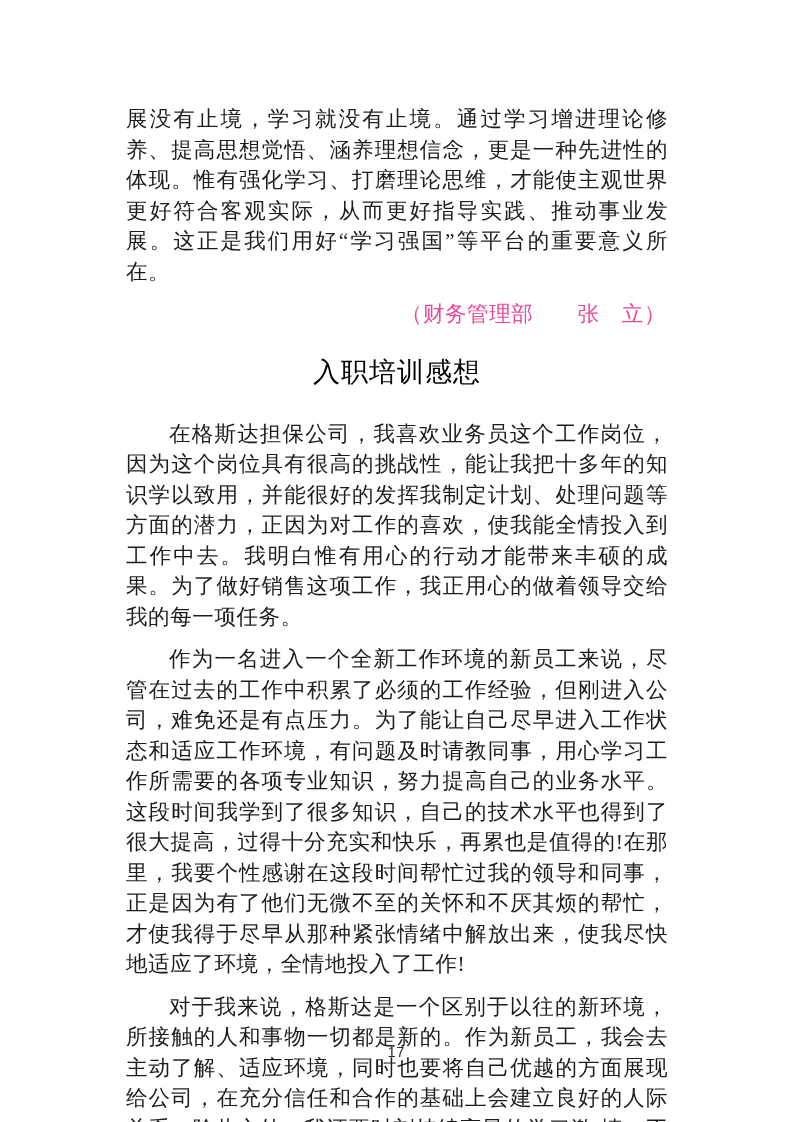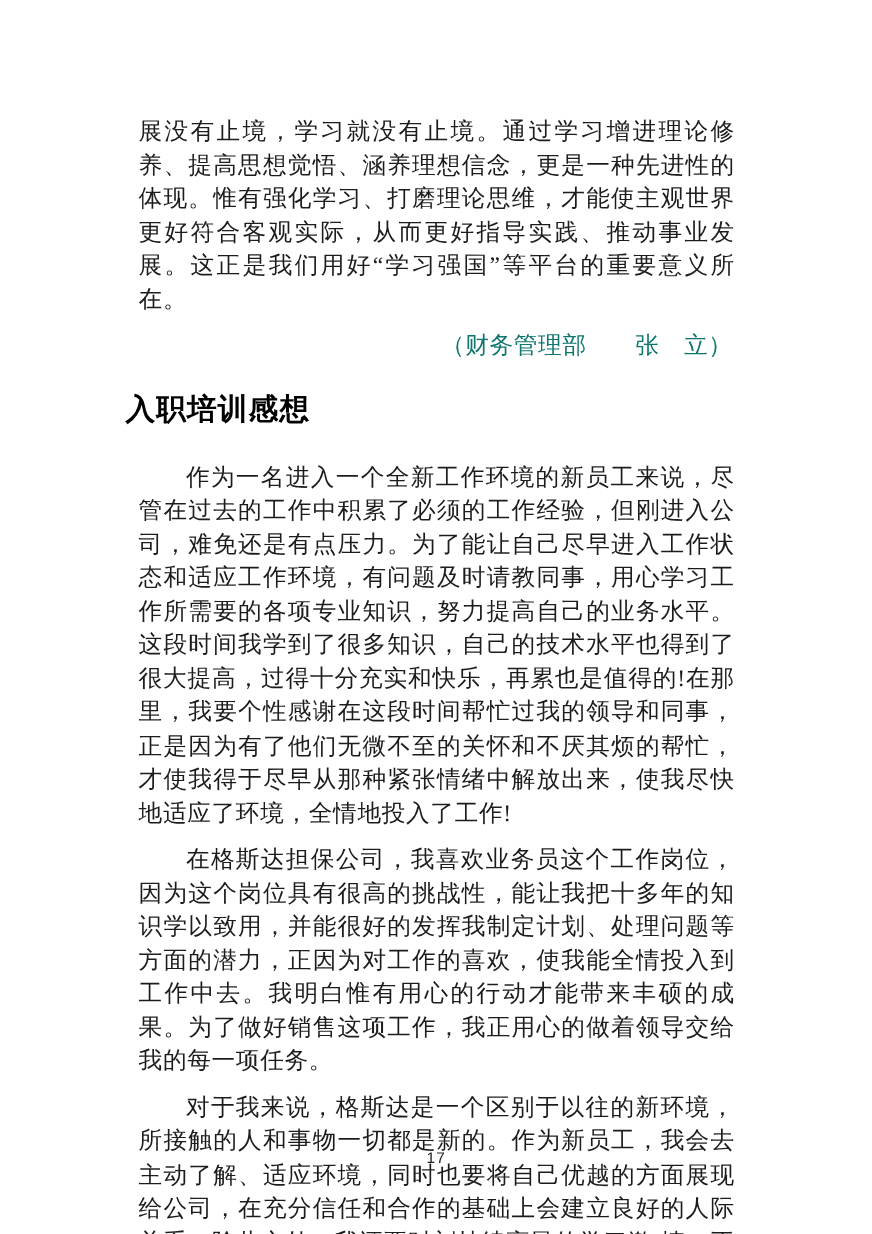--- a/index.html
+++ b/index.html
@@ -38,30 +38,30 @@
   .para {
     text-indent: 2em;
   }
   .attribution {
     margin: 0;
     padding-right: 14px;
     font-size: 21.5px;
     line-height: 30.5px;
     letter-spacing: 0.6px;
     text-align: right;
-    color: #0f766e;
+    color: #ec4899;
   }
   .article-title {
     margin: 27px 0 32px 0;
     font-family: "Liberation Sans", sans-serif;
-    font-weight: bold;
+    font-weight: normal;
     font-size: 27px;
     line-height: 30px;
     letter-spacing: 1px;
-    text-align: left;
+    text-align: center;
     color: #000000;
   }
   .page-number {
     position: absolute;
     left: 0;
     right: 0;
     bottom: 62px;
     text-align: center;
     font-size: 14px;
     letter-spacing: 1px;
@@ -74,22 +74,22 @@
 
 <div class="page">
   <div class="content">
 
     <p class="body-text continuation">展没有止境，学习就没有止境。通过学习增进理论修养、提高思想觉悟、涵养理想信念，更是一种先进性的体现。惟有强化学习、打磨理论思维，才能使主观世界更好符合客观实际，从而更好指导实践、推动事业发展。这正是我们用好“学习强国”等平台的重要意义所在。</p>
 
     <p class="attribution">（财务管理部　　张　立）</p>
 
     <h1 class="article-title">入职培训感想</h1>
 
+    <p class="body-text para">在格斯达担保公司，我喜欢业务员这个工作岗位，因为这个岗位具有很高的挑战性，能让我把十多年的知识学以致用，并能很好的发挥我制定计划、处理问题等方面的潜力，正因为对工作的喜欢，使我能全情投入到工作中去。我明白惟有用心的行动才能带来丰硕的成果。为了做好销售这项工作，我正用心的做着领导交给我的每一项任务。</p>
+
     <p class="body-text para">作为一名进入一个全新工作环境的新员工来说，尽管在过去的工作中积累了必须的工作经验，但刚进入公司，难免还是有点压力。为了能让自己尽早进入工作状态和适应工作环境，有问题及时请教同事，用心学习工作所需要的各项专业知识，努力提高自己的业务水平。这段时间我学到了很多知识，自己的技术水平也得到了很大提高，过得十分充实和快乐，再累也是值得的!在那里，我要个性感谢在这段时间帮忙过我的领导和同事，正是因为有了他们无微不至的关怀和不厌其烦的帮忙，才使我得于尽早从那种紧张情绪中解放出来，使我尽快地适应了环境，全情地投入了工作!</p>
-
-    <p class="body-text para">在格斯达担保公司，我喜欢业务员这个工作岗位，因为这个岗位具有很高的挑战性，能让我把十多年的知识学以致用，并能很好的发挥我制定计划、处理问题等方面的潜力，正因为对工作的喜欢，使我能全情投入到工作中去。我明白惟有用心的行动才能带来丰硕的成果。为了做好销售这项工作，我正用心的做着领导交给我的每一项任务。</p>
 
     <p class="body-text para">对于我来说，格斯达是一个区别于以往的新环境，所接触的人和事物一切都是新的。作为新员工，我会去主动了解、适应环境，同时也要将自己优越的方面展现给公司，在充分信任和合作的基础上会建立良好的人际关系。除此之外，我还要时刻持续高昂的学习激-情，不断地补充知识，提高技</p>
 
   </div>
 
   <div class="page-number">17</div>
 </div>
 
 </body></html>

